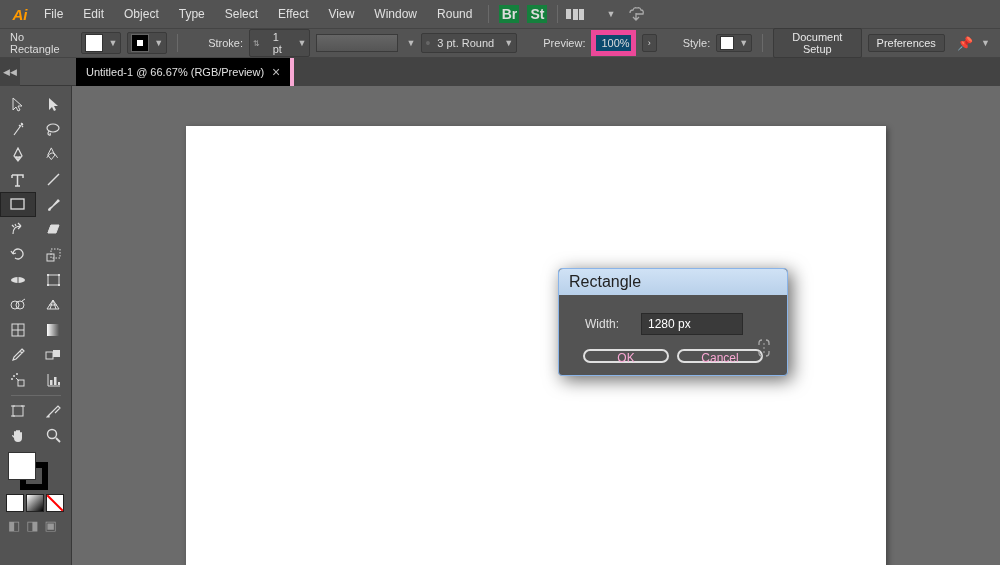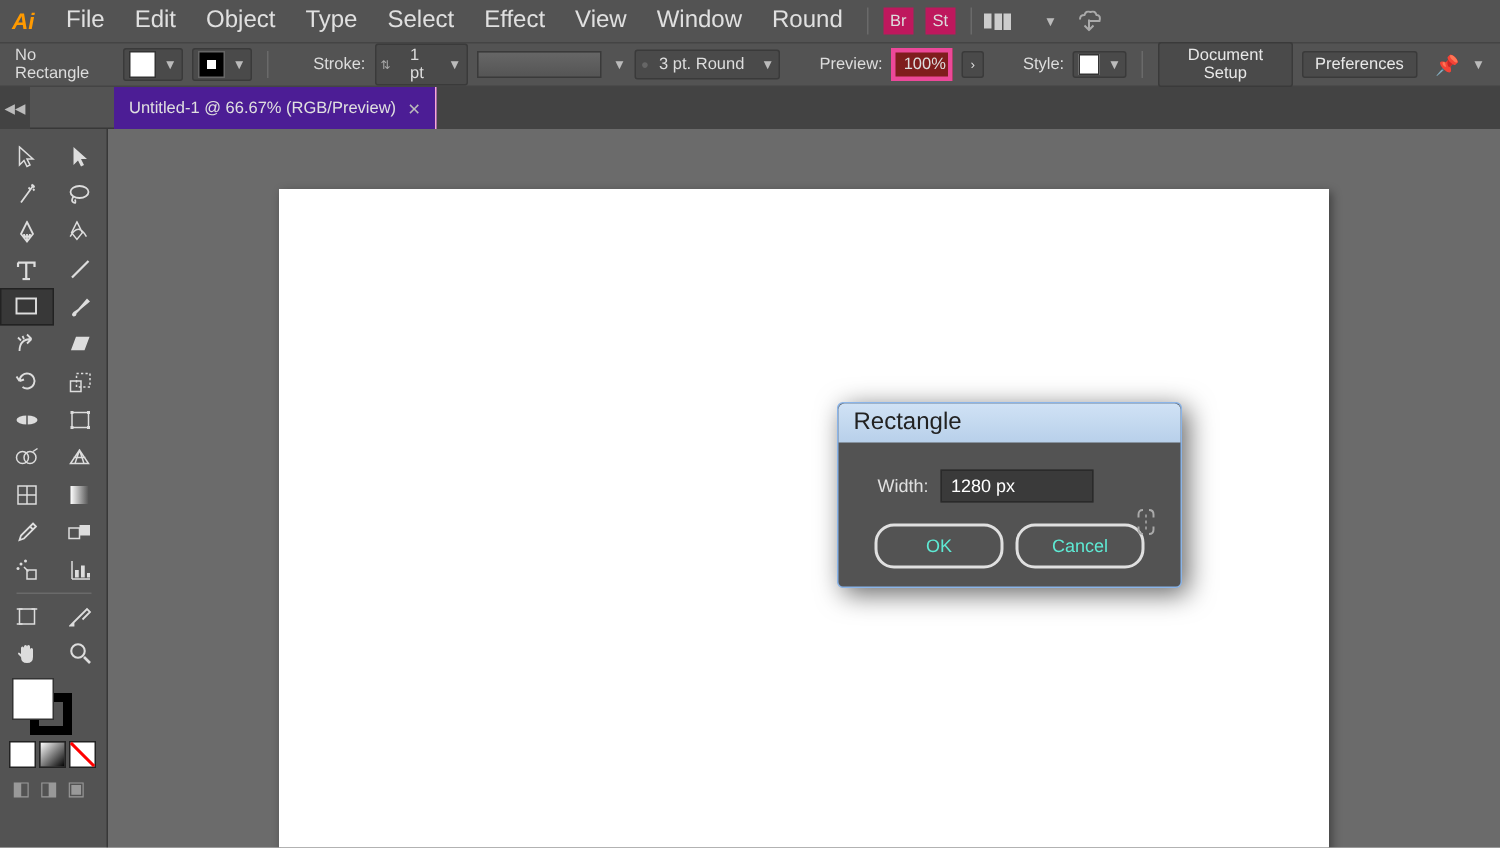--- a/index.html
+++ b/index.html
@@ -1,42 +1,42 @@
 <!DOCTYPE html>
 <html><head>
 <meta charset="utf-8">
 <style>
 *{box-sizing:border-box;margin:0;padding:0;font-family:"Segoe UI",Tahoma,sans-serif;user-select:none}
 body{width:1000px;height:565px;background:#535353;overflow:hidden;position:relative}
 .menubar{height:28px;background:#535353;display:flex;align-items:center;padding:0 8px;gap:4px}
-.ai-logo{width:24px;height:20px;display:flex;align-items:center;justify-content:flex-start}
+.ai-logo{width:24px;height:20px;display:flex;align-items:center;justify-content:center}
 .ai-logo span{color:#ff9a00;font-weight:700;font-size:15px;font-style:italic}
-.menu-item{color:#e0e0e0;font-size:16px;padding:4px 8px;cursor:pointer}
+.menu-item{color:#e0e0e0;font-size:12px;padding:4px 8px;cursor:pointer}
 .menu-sep{width:1px;height:18px;background:#6a6a6a;margin:0 4px}
-.menu-badge{width:20px;height:18px;background:#be185d;color:#ddd;display:flex;align-items:center;justify-content:center;font-size:11px;font-weight:400;margin:0 2px}
+.menu-badge{width:20px;height:18px;background:#15803d;color:#ddd;display:flex;align-items:center;justify-content:center;font-size:14px;font-weight:700;margin:0 2px}
 .workspace-sw{width:34px;height:15px;display:flex;align-items:center;gap:2px}
 .ws-row{display:flex;gap:1px}
 .ws-sq{width:5px;height:5px;background:#ccc}
 .cloud-icon{color:#bbb;font-size:15px;margin-left:8px}
 .optbar{height:30px;background:#535353;border-top:1px solid #444;border-bottom:1px solid #444;display:flex;align-items:center;padding:0 10px;gap:6px;font-size:11px;color:#ddd}
 .opt-sel{color:#ddd;font-size:11px;margin-right:8px}
 .swatch{width:18px;height:18px;border:1px solid #333;background:#fff}
 .chev{color:#bbb;font-size:9px;margin-left:2px}
 .opt-group{display:flex;align-items:center;gap:3px;border:1px solid #3a3a3a;background:#4a4a4a;padding:1px 3px;border-radius:2px}
 .opt-label{font-size:11px;color:#ddd;margin-left:20px}
-.opt-field{background:#7f1d1d;border:3px solid #ec4899;padding:2px 5px;min-width:40px;color:#ddd;font-size:11px}
+.opt-field{background:#0c4a6e;border:5px solid #ec4899;padding:2px 5px;min-width:40px;color:#ddd;font-size:11px}
 .opt-wide{width:95px;height:18px;background:linear-gradient(to bottom,#666,#555);border:1px solid #3a3a3a}
 .opt-btn{background:#4a4a4a;border:1px solid #3a3a3a;color:#e8e8e8;font-size:11px;padding:2px 8px;border-radius:2px}
 .black-sq{width:18px;height:18px;background:#000;border:1px solid #666}
 .inner-dot{width:6px;height:6px;background:#fff;margin:5px auto}
 .pin-icon{color:#999;font-size:13px}
 .doctab-row{height:28px;background:#434343;display:flex;align-items:center}
 .panel-tog{width:20px;color:#bbb;font-size:9px;text-align:center}
 .tab-spacer{width:56px;height:28px;background:#535353;border-bottom:1px solid #383838}
-.doctab{background:#4c1d95;padding:0 10px;height:28px;display:flex;align-items:center;gap:8px;border-right:1px solid #f9a8d4}
+.doctab{background:#000000;padding:0 10px;height:28px;display:flex;align-items:center;gap:8px;border-right:4px solid #f9a8d4}
 .doctab span{color:#e0e0e0;font-size:11px}
 .doctab .close{color:#bbb;font-size:14px;cursor:pointer}
 .main{display:flex;height:479px}
 .toolbox{width:72px;background:#535353;border-right:1px solid #383838;padding-top:6px}
 .tool-grid{display:grid;grid-template-columns:1fr 1fr;gap:0}
 .tool{height:25px;display:flex;align-items:center;justify-content:center;color:#ddd;font-size:15px;cursor:pointer;position:relative}
 .tool.active{background:#383838;border:1px solid #222}
 .tool-divider{grid-column:1/3;height:6px;display:flex;align-items:center;justify-content:center}
 .tool-divider::after{content:"";width:50px;height:1px;background:#6a6a6a}
 .fill-stroke{grid-column:1/3;padding:6px 6px 4px;position:relative;height:44px}
@@ -47,27 +47,27 @@
 .cm.white{background:#fff}
 .cm.grad{background:linear-gradient(135deg,#fff,#000)}
 .cm.none{background:#fff;position:relative}
 .cm.none::after{content:"";position:absolute;width:22px;height:2px;background:#f00;transform:rotate(45deg);top:7px;left:-3px}
 .screen-modes{grid-column:1/3;display:flex;gap:6px;padding:4px 8px;color:#999;font-size:13px}
 .canvas-wrap{flex:1;background:#6b6b6b;display:flex;justify-content:center;align-items:flex-start;padding-top:40px;overflow:hidden}
 .artboard{width:700px;height:520px;background:#fff;box-shadow:2px 2px 6px rgba(0,0,0,.4)}
 .dialog{position:absolute;top:268px;left:558px;width:230px;background:#535353;border-radius:4px;box-shadow:4px 4px 18px rgba(0,0,0,.6);border:1px solid #8ab4e8}
 .dialog-title{background:linear-gradient(to bottom,#d0e2f5,#b8d0ea);padding:4px 10px;color:#222;font-size:16px;border-radius:4px 4px 0 0}
 .dialog-body{padding:18px 14px 12px}
-.dlg-row{display:flex;align-items:center;margin-bottom:10px;gap:8px}
+.dlg-row{display:flex;align-items:center;margin-bottom:10px;gap:22px}
 .dlg-lbl{color:#e0e0e0;font-size:12px;width:46px;text-align:right}
 .dlg-input{width:102px;height:22px;background:#3a3a3a;border:1px solid #2a2a2a;color:#fff;padding:2px 6px;font-size:12px}
 .dlg-input.active{background:#fff;color:#000;border:1px solid #6bb0f0;box-shadow:0 0 3px #6bb0f0}
 .link-icon{position:absolute;right:16px;top:42px;color:#aaa;font-size:14px}
 .dlg-btns{display:flex;gap:8px;justify-content:center;margin-top:14px}
-.dlg-btn{width:86px;height:30px;border:2px solid #e0e0e0;border-radius:13px;background:transparent;color:#5eead4;font-size:12px;cursor:pointer}
+.dlg-btn{width:86px;height:14px;border:2px solid #e0e0e0;border-radius:13px;background:transparent;color:#f9a8d4;font-size:12px;cursor:pointer}
 svg{display:block}
 </style>
 </head>
 <body>
 
 <div class="menubar">
   <div class="ai-logo">
       <span>Ai</span>
     </div>
   <div class="menu-item">File</div>

